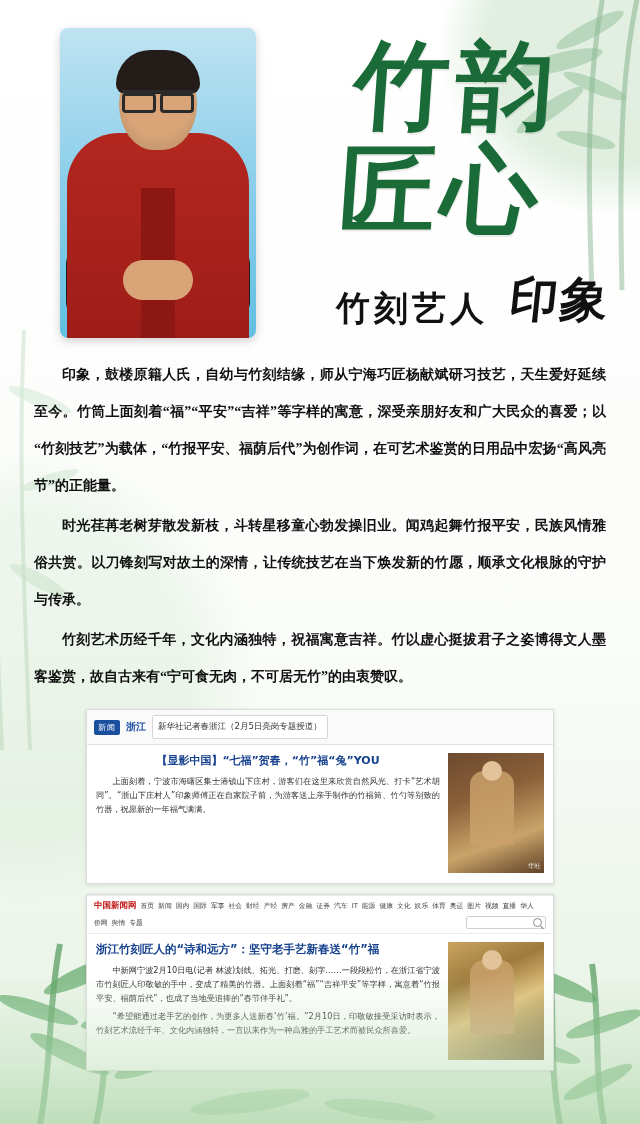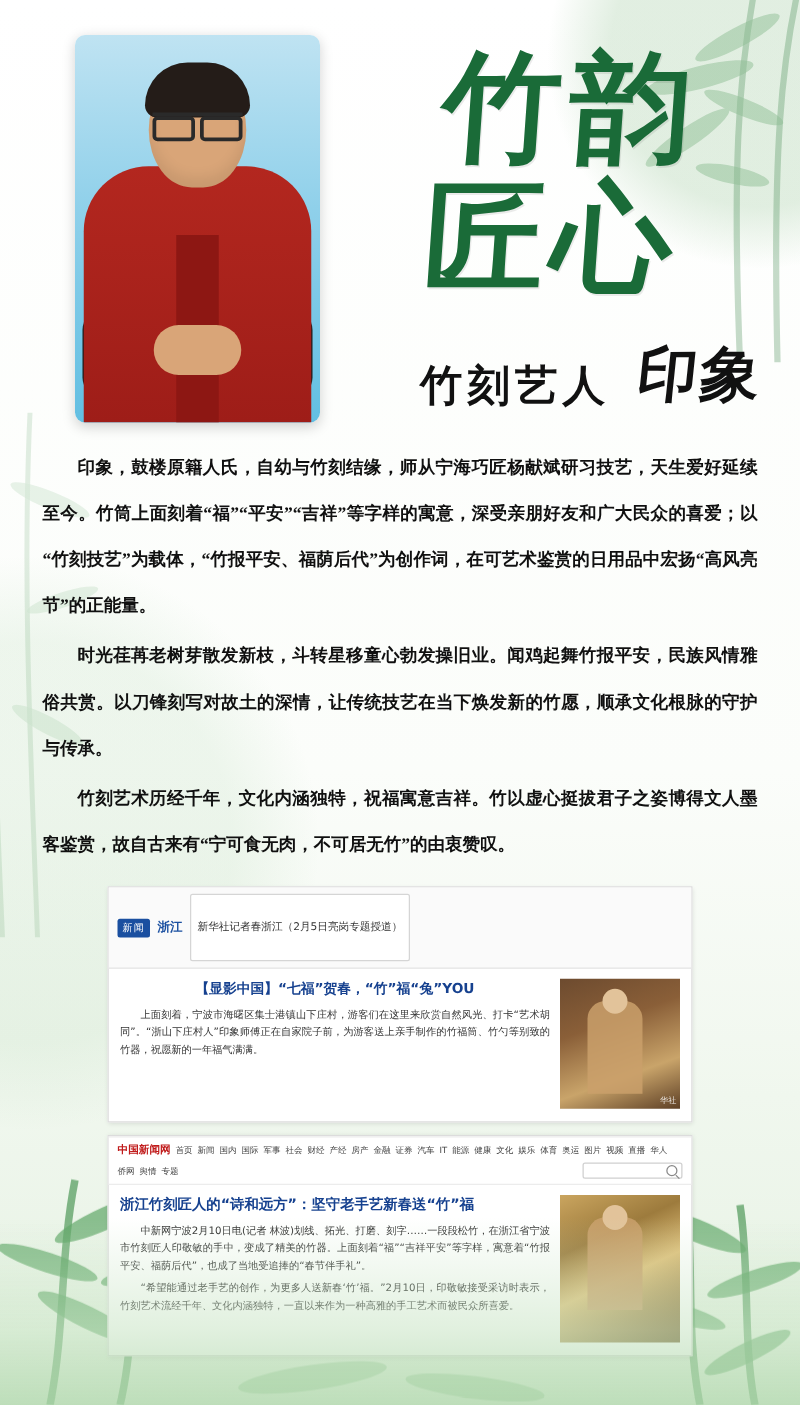--- a/index.html
+++ b/index.html
@@ -123,34 +123,34 @@
     font-family:"Liberation Sans", sans-serif;
     font-size:8px;color:#fff;background:#1a4fa0;
     padding:2px 4px;border-radius:2px;letter-spacing:1px;
   }
   .logo-zj{
     font-family:"DejaVu Sans", sans-serif;
     font-size:10px;color:#1a4fa0;font-weight:700;
   }
   .bar-text{
     font-family:"DejaVu Sans", sans-serif;
-    font-size:8.5px;color:#333;border:1px solid #d5d5d5;padding:20px 5px;border-radius:2px;background:#fff;
+    font-size:8.5px;color:#333;border:1px solid #d5d5d5;padding:5px 5px;border-radius:2px;background:#fff;
   }
   .clip-body{display:flex;padding:8px 9px 10px 9px;gap:8px;justify-content:space-between;}
   .clip-text{flex:1;min-width:0;}
   .clip-head{
     font-family:"DejaVu Sans", sans-serif;
     font-size:11px;color:#16418f;font-weight:700;text-align:center;margin-bottom:6px;
   }
   .clip-para{
     font-family:"DejaVu Sans", sans-serif;
     font-size:8.2px;line-height:14px;color:#333;text-align:justify;text-indent:2em;margin:0 0 4px 0;
   }
   .clip-photo{
-    width:96px;height:104px;flex:0 0 96px;
+    width:96px;height:120px;flex:0 0 96px;
     background:linear-gradient(160deg,#6d4b2f 0%,#8a5f38 35%,#c9a46a 70%,#5e4026 100%);
     position:relative;overflow:hidden;
   }
   .clip-photo .figure{
     position:absolute;left:22px;top:18px;width:44px;height:74px;background:#caa06b;opacity:.85;border-radius:14px 14px 0 0;
   }
   .clip-photo .head{
     position:absolute;left:34px;top:8px;width:20px;height:20px;border-radius:50%;background:#e2c39a;
   }
   .clip-photo .wm{

